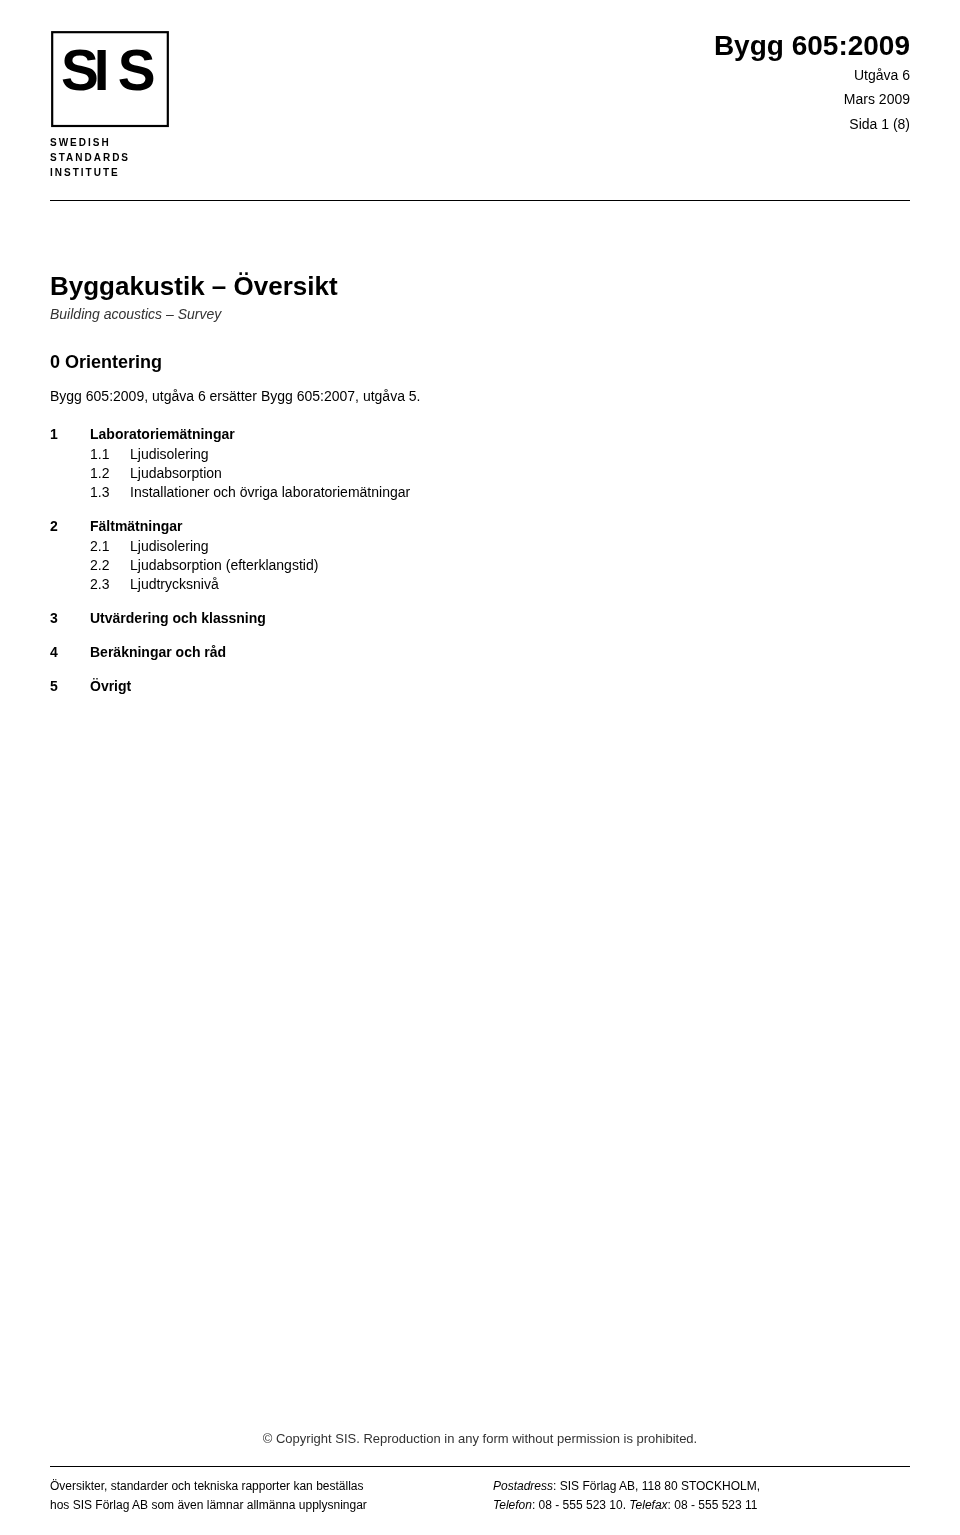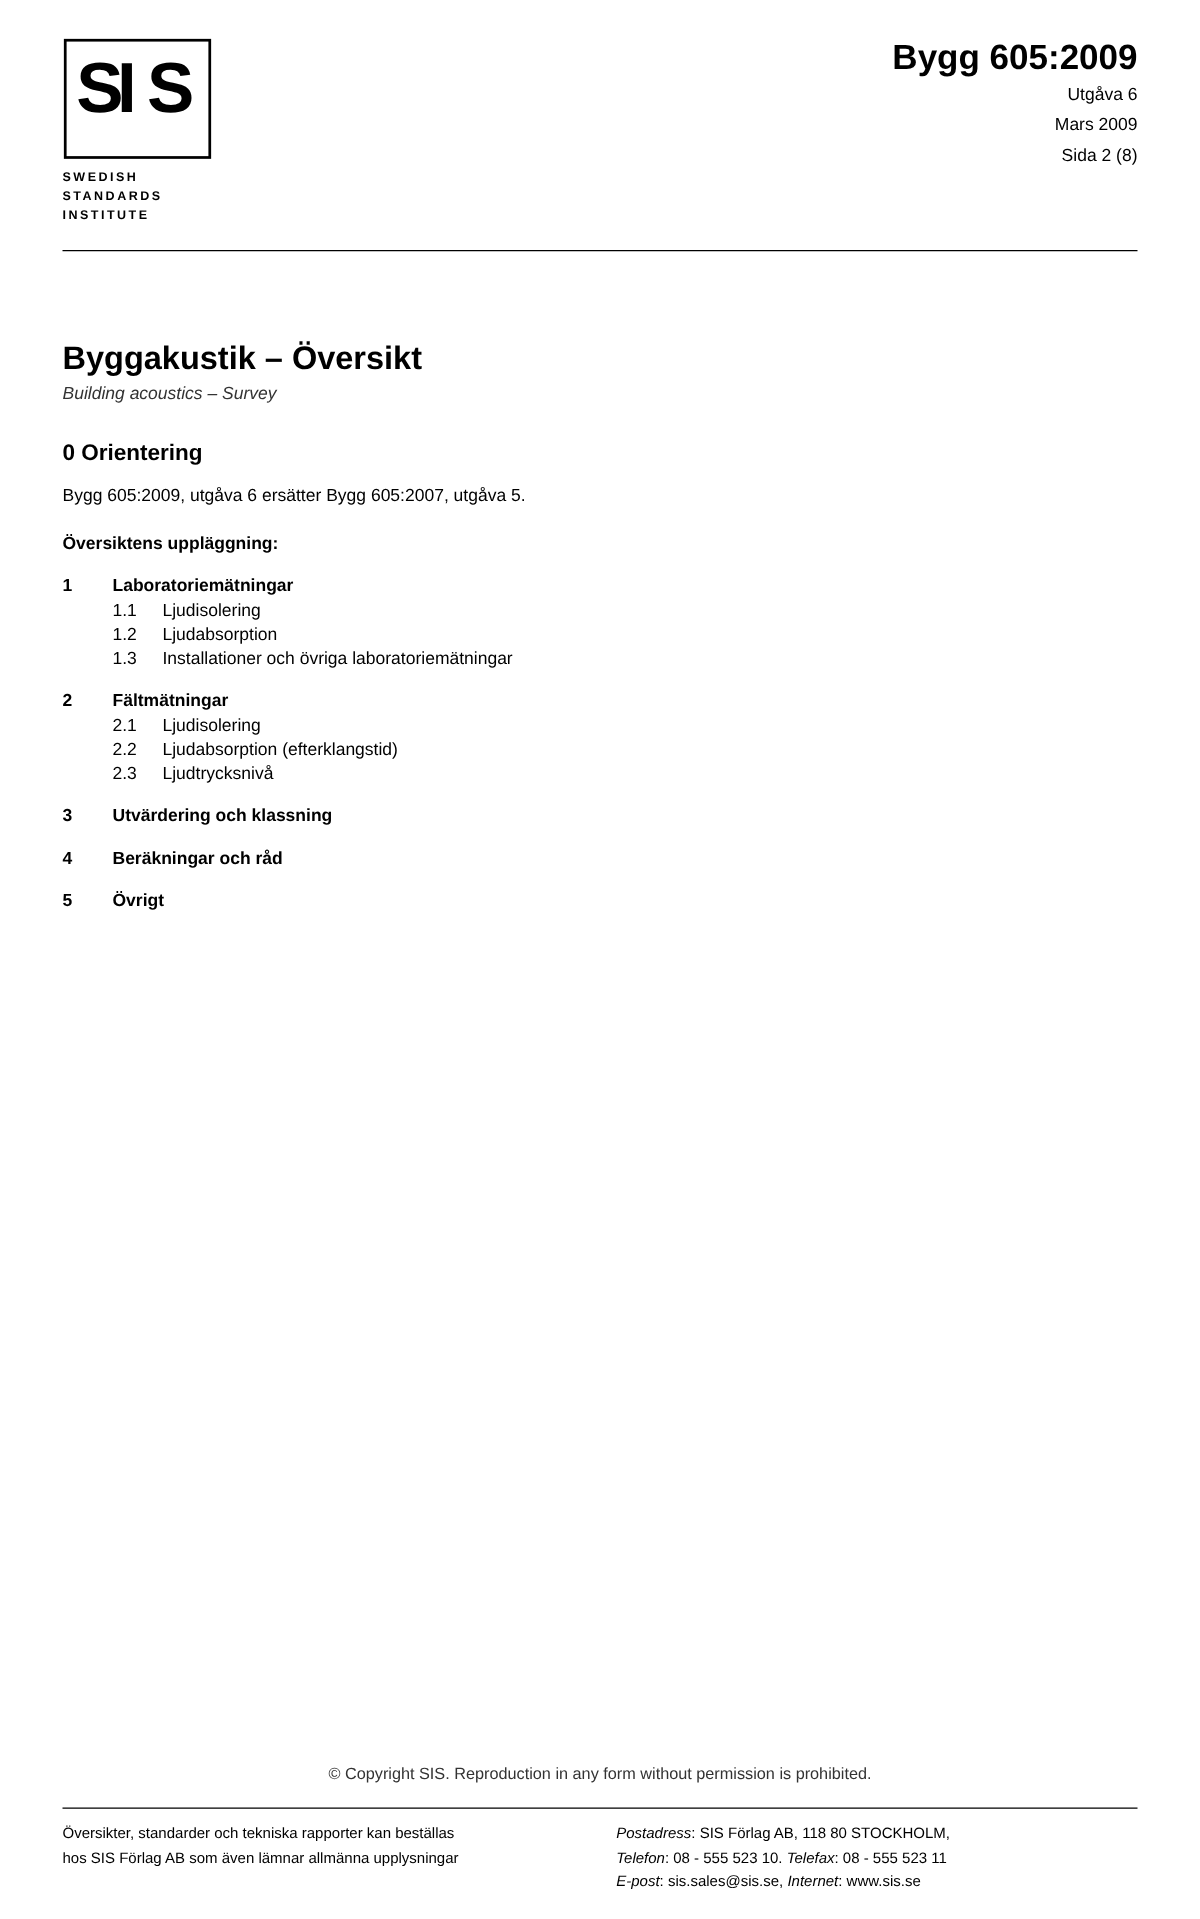--- a/index.html
+++ b/index.html
@@ -218,36 +218,35 @@
         <div>SWEDISH</div>
         <div>STANDARDS</div>
         <div>INSTITUTE</div>
       </div>
     </div>
 
     <div class="header-right">
       <div class="doc-title">Bygg 605:2009</div>
       <div class="doc-meta">Utgåva 6</div>
       <div class="doc-meta">Mars 2009</div>
-      <div class="doc-meta">Sida 2 (8)</div>
+      <div class="doc-meta">Sida 1 (8)</div>
     </div>
   </div>
 
   <hr class="header-rule">
 
   <div class="main-content">
 
     <div class="doc-main-title">Byggakustik – Översikt</div>
     <div class="doc-subtitle">Building acoustics – Survey</div>
 
     <div class="section-heading">0   Orientering</div>
 
     <p class="edition-text">Bygg 605:2009, utgåva 6 ersätter Bygg 605:2007, utgåva 5.</p>
 
-    <div class="overview-label">Översiktens uppläggning:</div>
 
     <div class="section-block">
       <div class="toc-row">
         <span class="toc-num">1</span>
         <span class="toc-label">Laboratoriemätningar</span>
       </div>
       <div class="toc-sub-row">
         <span class="toc-sub-num">1.1</span>
         <span class="toc-sub-label">Ljudisolering</span>
       </div>
@@ -313,20 +312,16 @@
       <div>hos SIS Förlag AB som även lämnar allmänna upplysningar</div>
     </div>
     <div class="footer-right">
       <div>
         <span class="label">Postadress</span>: <span>SIS Förlag AB, 118 80 STOCKHOLM,</span>
       </div>
       <div>
         <span class="label">Telefon</span>: <span>08 - 555 523 10.</span>
         <span class="label">Telefax</span>: <span>08 - 555 523 11</span>
       </div>
-      <div>
-        <span class="label">E-post</span>: <span>sis.sales@sis.se,</span>
-        <span class="label">Internet</span>: <span>www.sis.se</span>
-      </div>
     </div>
   </div>
 
 </div>
 
 </body></html>

